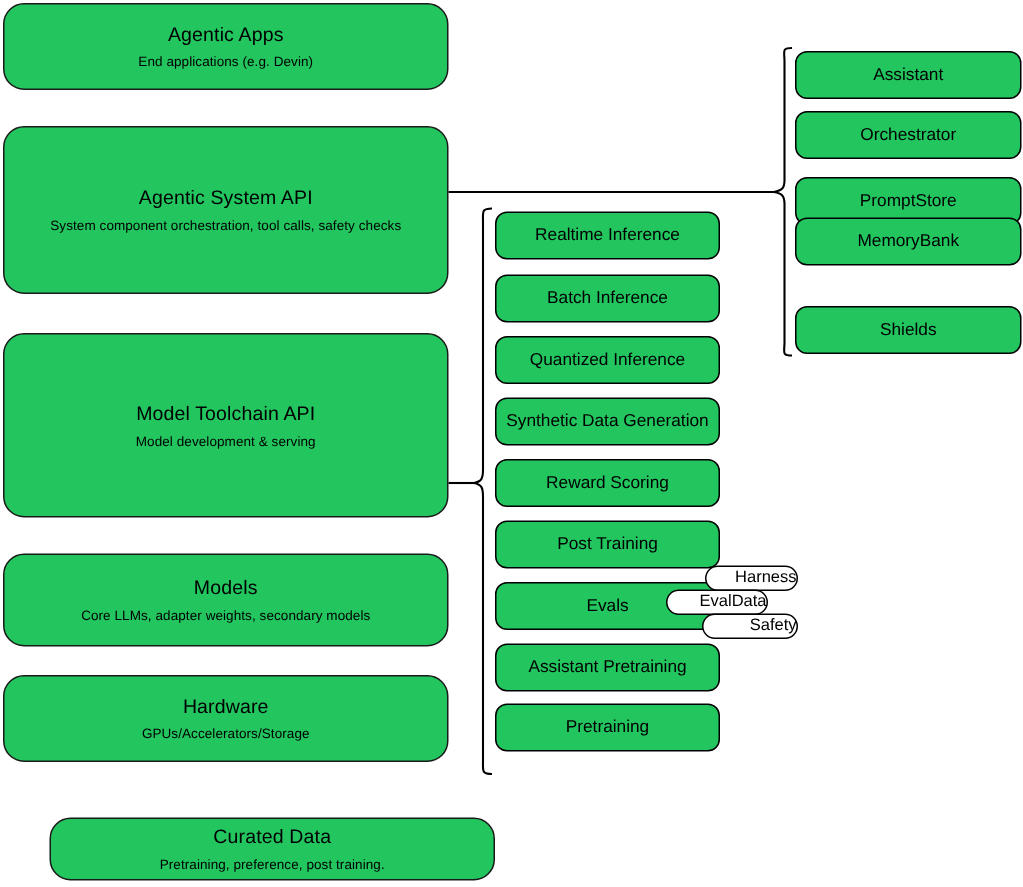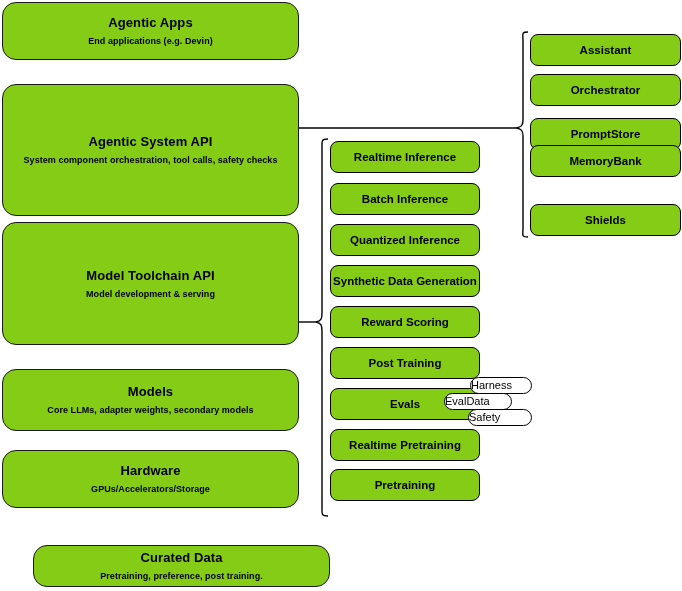--- a/index.html
+++ b/index.html
@@ -16,27 +16,26 @@
     overflow: hidden;
   }
   #diagram-root {
     position: absolute;
     inset: 0;
   }
   .node {
     position: absolute;
     box-sizing: border-box;
     border: 1px solid #000000;
-    background: #84cc16;
+    background: #22c55e;
     display: flex;
     flex-direction: column;
     align-items: center;
     justify-content: center;
     text-align: center;
-    font-weight: bold;
   }
   
   .layer-card {
     left: 2px;
     width: 297px;
     border-radius: 14px;
     border-color: #1a1a1a;
   }
   .layer-title {
     font-size: 13px;
@@ -70,21 +69,21 @@
   
   .badge {
     position: absolute;
     box-sizing: border-box;
     border: 1.4px solid #000000;
     background: #ffffff;
     border-radius: 11px;
     height: 17px;
     display: flex;
     align-items: center;
-    justify-content: flex-start;
+    justify-content: flex-end;
     font-size: 11px;
     line-height: 1;
     z-index: 6;
   }
   
   #connectors {
     position: absolute;
     left: 0;
     top: 0;
     width: 682px;
@@ -124,21 +123,21 @@
              C 321 323, 322 325, 322 331
              L 322 507
              C 322 514, 321 516, 328 516"></path>
   </svg>
 
   <div class="node layer-card" style="top:2px; height:58px;">
     <div class="layer-title">Agentic Apps</div>
     <div class="layer-sub">End applications (e.g. Devin)</div>
   </div>
 
-  <div class="node layer-card" style="top:84px; height:132px;">
+  <div class="node layer-card" style="top:84px; height:112px;">
     <div class="layer-title">Agentic System API</div>
     <div class="layer-sub">System component orchestration, tool calls, safety checks</div>
   </div>
 
   <div class="node layer-card" style="top:222px; height:123px;">
     <div class="layer-title">Model Toolchain API</div>
     <div class="layer-sub">Model development &amp; serving</div>
   </div>
 
   <div class="node layer-card" style="top:450px; height:58px;">
@@ -171,21 +170,21 @@
   <div class="node mid-card" style="top:347px;">
     <span>Post Training</span>
   </div>
   <div class="node mid-card" style="top:306px;">
     <span>Reward Scoring</span>
   </div>
   <div class="node mid-card" style="top:388px;">
     <span>Evals</span>
   </div>
   <div class="node mid-card" style="top:429px;">
-    <span>Realtime Pretraining</span>
+    <span>Assistant Pretraining</span>
   </div>
   <div class="node mid-card" style="top:469px;">
     <span>Pretraining</span>
   </div>
 
   <div class="badge" style="left:470px; top:377px; width:62px;">
     <span>Harness</span>
   </div>
   <div class="badge" style="left:444px; top:393px; width:68px;">
     <span>EvalData</span>

